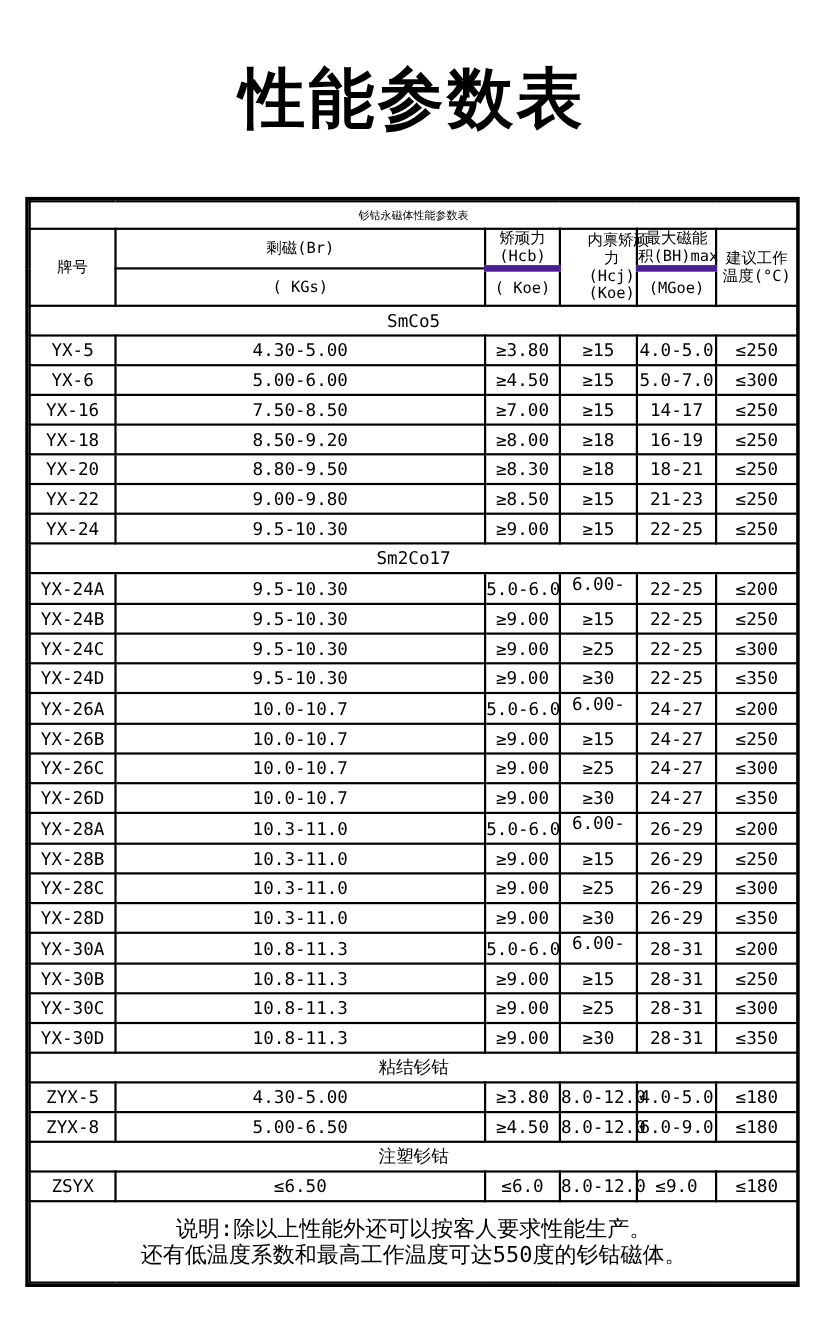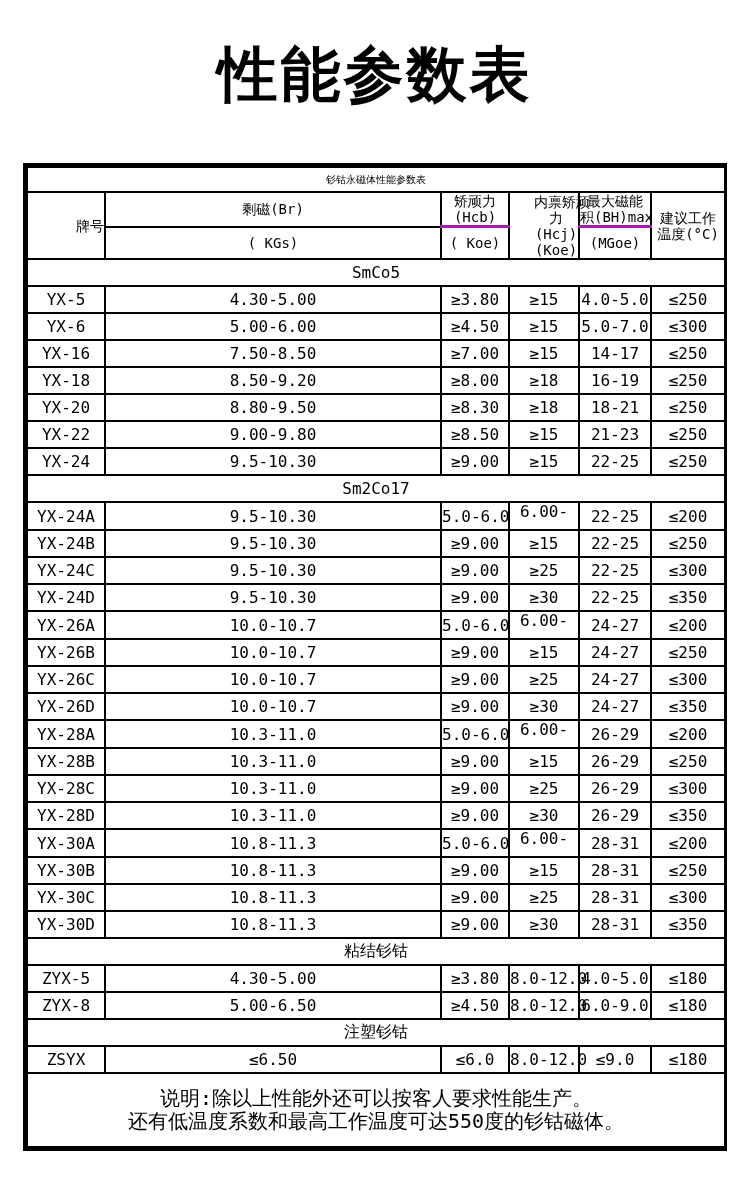--- a/index.html
+++ b/index.html
@@ -3,21 +3,21 @@
 <meta charset="utf-8">
 <style>
   html, body { margin: 0; padding: 0; }
   body {
     width: 750px; height: 1201px;
     background: #ffffff; color: #000000;
     font-family: "DejaVu Sans Mono", "Liberation Mono", monospace;
     overflow: hidden;
   }
   .page-title {
-    margin: 0; padding-top: 40px;
+    margin: 0; padding-top: 56px;
     text-align: center;
     font-family: "DejaVu Sans", "Liberation Sans", sans-serif;
     font-weight: 700;
     font-size: 60px; line-height: 68px;
     letter-spacing: 3px;
   }
   .table-wrap {
     width: 698px;
     margin: 55px 0 0 23px;
     border: 3px solid #000000;
@@ -25,24 +25,24 @@
   table { width: 100%; border-collapse: collapse; table-layout: fixed; }
   td {
     border: 2px solid #000000;
     text-align: center; vertical-align: middle;
     padding: 0;
     font-size: 16px;
     white-space: nowrap;
   }
   tr.caption-row td { height: 23px; font-size: 10px; }
   tr.head-a td, tr.head-b td { height: 30px; font-size: 14px; line-height: 16px; }
-  td.hd-grade { font-size: 15px; text-align: right; }
+  td.hd-grade { font-size: 15px; }
   td.hd-hcj { font-size: 13px; line-height: 15px; padding-left: 24px; }
   td.hd-temp { font-size: 14px; line-height: 18px; }
-  .lightdiv-b { border-bottom: 1px solid #4c1d95; }
+  .lightdiv-b { border-bottom: 6px solid #4c1d95; }
   .lightdiv-t { border-top: 3px solid #a21caf; }
   tr.section-row td { height: 25px; }
   tr.data-row td { height: 25px; }
   td.top-align { vertical-align: top; line-height: 15px; padding-top: 1px; }
   tr.note-row td { height: 72px; font-size: 20px; line-height: 23px; }
 </style>
 </head>
 <body>
 
 <h1 class="page-title">性能参数表</h1>

